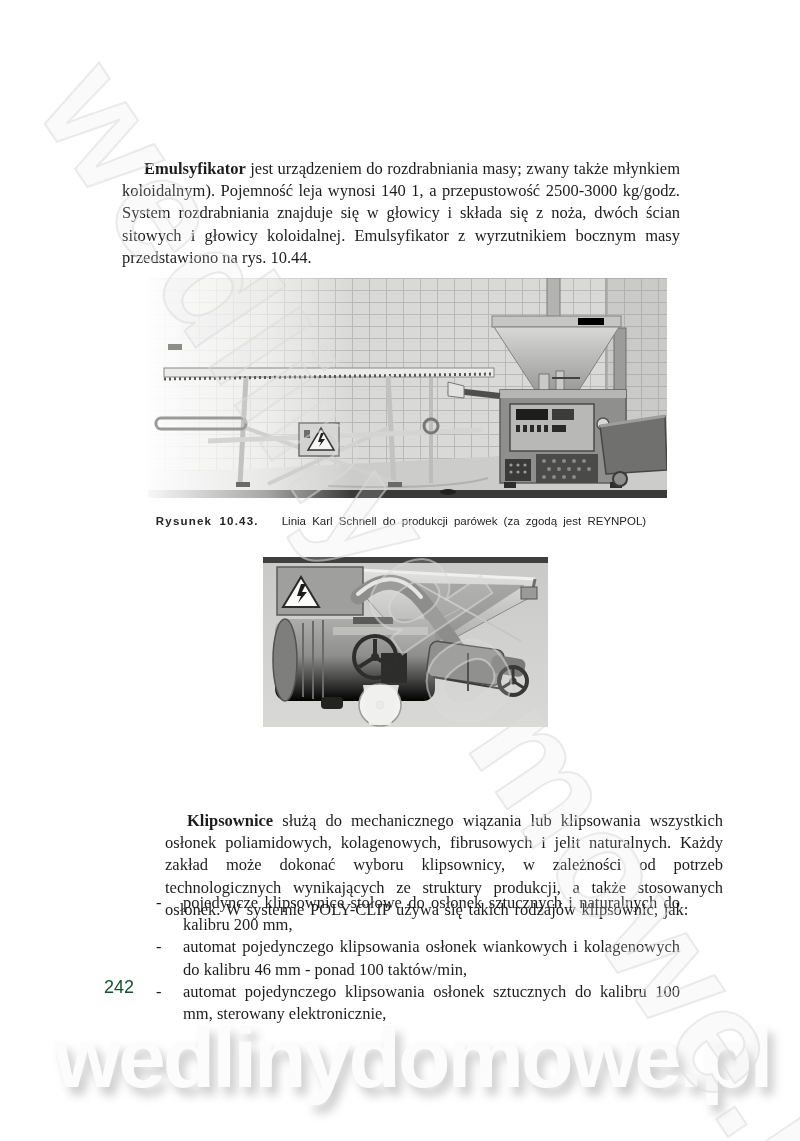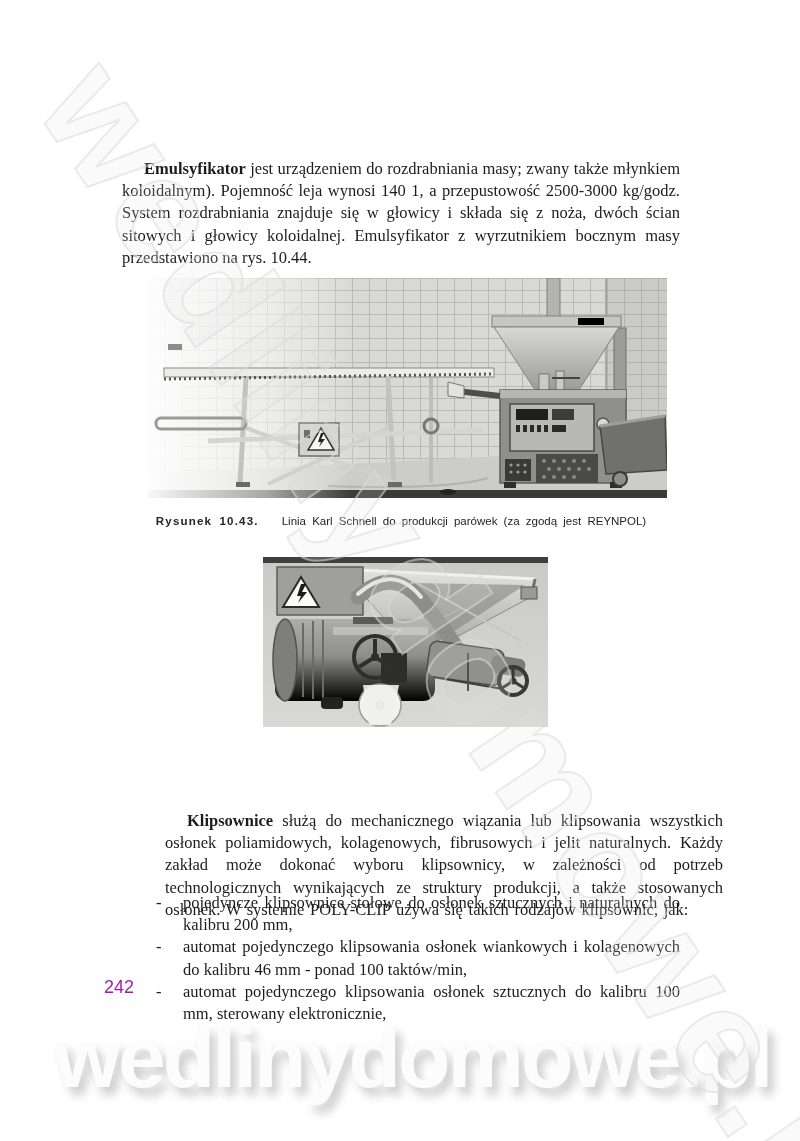--- a/index.html
+++ b/index.html
@@ -51,21 +51,21 @@
   .blist{
     position:absolute;left:156px;top:892px;width:524px;z-index:2;
     font-size:16.5px;line-height:22.2px;
   }
   .blist .item{display:flex;text-align:justify;}
   .blist .dash{width:27px;flex:none;}
   .blist .itxt{flex:1;}
   
   .pagenum{
     position:absolute;left:104px;top:977px;z-index:2;
-    font-family:"Liberation Sans",sans-serif;font-size:18px;color:#a21caf;
+    font-family:"Liberation Sans",sans-serif;font-size:18px;color:#14532d;
   }
 </style>
 </head>
 <body>
 
 <div class="page">
 
   <div class="wm-bottom">wedlinydomowe.pl</div>
 
   <p class="para" id="para1"><span class="lead">Emulsyfikator</span><span> jest urządzeniem do rozdrabniania masy; zwany także młynkiem koloidalnym). Pojemność leja wynosi 140 1, a przepustowość 2500-3000 kg/godz. System rozdrabniania znajduje się w głowicy i składa się z noża, dwóch ścian sitowych i głowicy koloidalnej. Emulsyfikator z wyrzutnikiem bocznym masy przedstawiono na rys. 10.44.</span></p>

